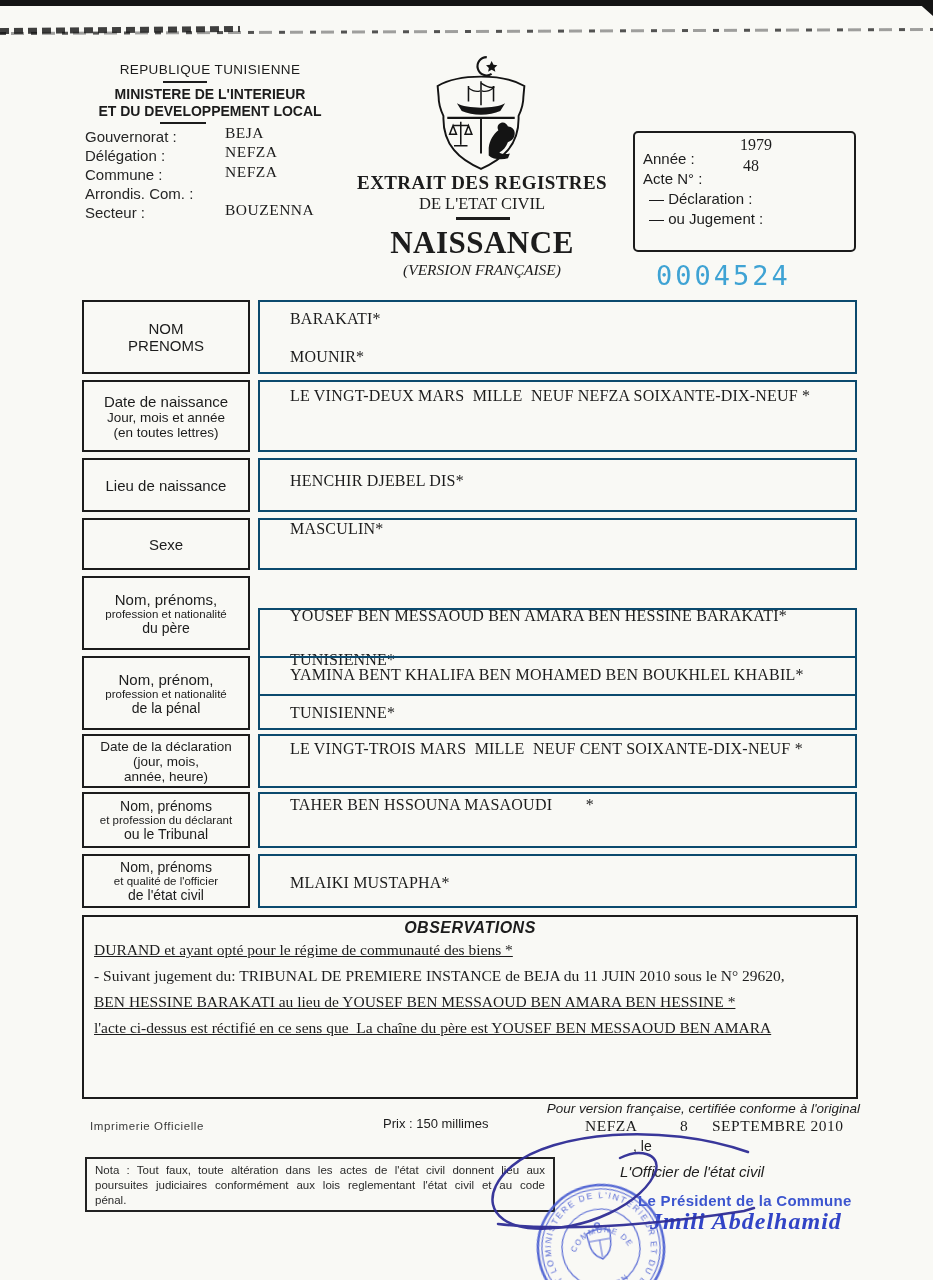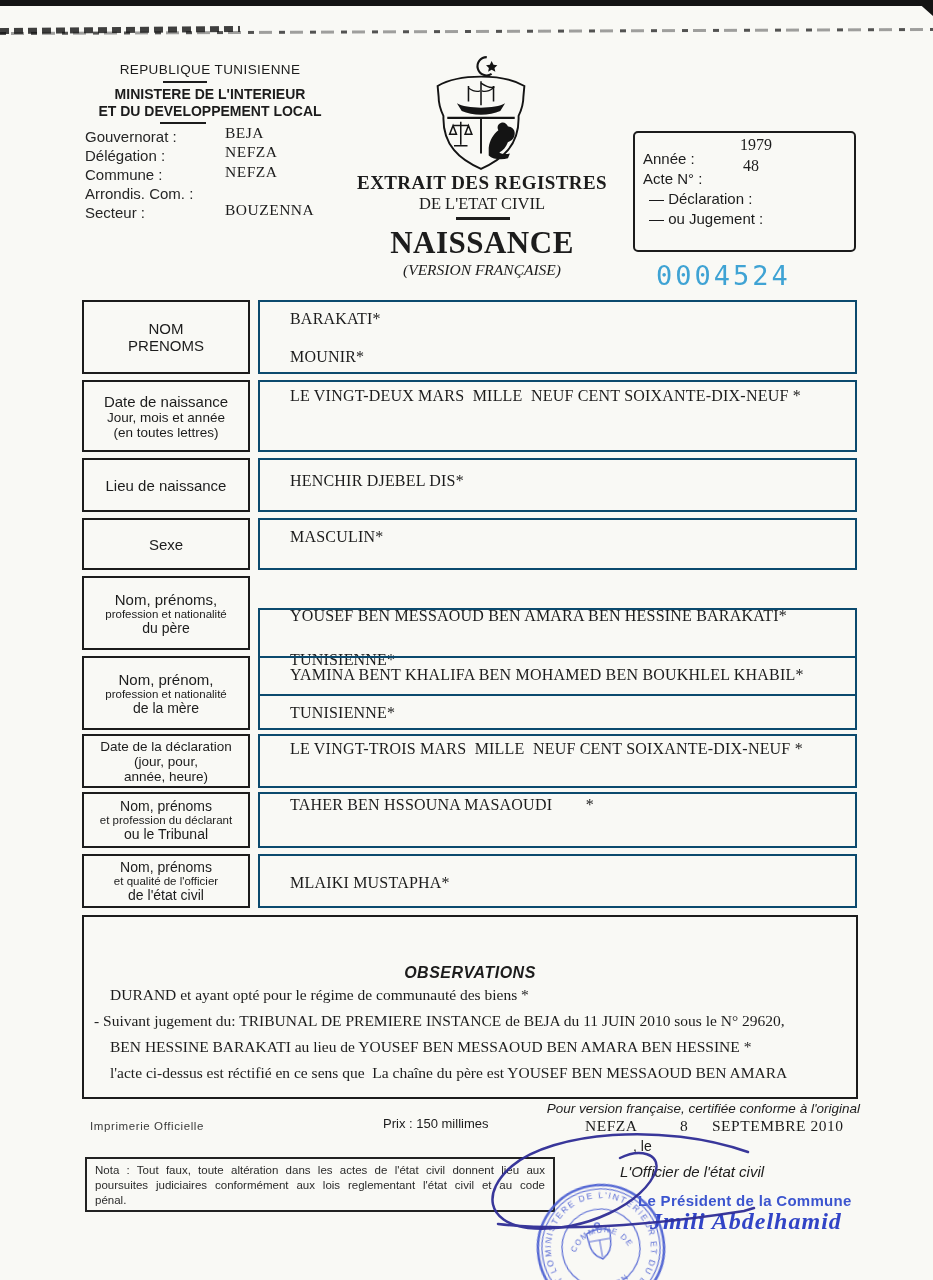--- a/index.html
+++ b/index.html
@@ -41,23 +41,23 @@
   
   .rlab{position:absolute;left:82px;width:168px;border:2px solid #1c1c1c;box-sizing:border-box;
         display:flex;flex-direction:column;align-items:center;justify-content:center;text-align:center;}
   .rval{position:absolute;left:258px;width:599px;border:2px solid #0c4a6e;box-sizing:border-box;
         padding-left:30px;}
   .l-main{font-size:15px;} .l-mid{font-size:13.5px;} .l-sm{font-size:11.5px;} .l-14{font-size:14px;}
   .v{font-family:"Liberation Serif",serif;font-size:16px;letter-spacing:.2px;white-space:pre-wrap;}
   
   .obsbox{top:915px;left:82px;width:776px;height:184px;border:2px solid #1c1c1c;box-sizing:border-box;
           padding:2px 10px 0 10px;}
-  .obs-t{text-align:center;font-weight:bold;font-style:italic;font-size:16px;letter-spacing:.5px;margin-top:45px;}
+  .obs-t{text-align:center;font-weight:bold;font-style:italic;font-size:16px;letter-spacing:.5px;}
   .obs-line{font-family:"Liberation Serif",serif;font-size:15.5px;line-height:26px;white-space:pre-wrap;}
-  .obs-cont{margin-left:16px;}
+  .obs-cont{margin-left:0;text-decoration:underline;}
   
   .printer{top:1120px;left:90px;font-size:11.5px;letter-spacing:.6px;color:#3a3a3a;}
   .price{top:1116px;left:383px;font-size:13px;font-weight:500;}
   .certif{top:1101px;left:470px;width:390px;text-align:right;font-style:italic;font-size:13.5px;}
   .place{top:1117px;left:585px;font-family:"Liberation Serif",serif;font-size:15.5px;letter-spacing:.5px;}
   .day{top:1117px;left:680px;font-family:"Liberation Serif",serif;font-size:15.5px;}
   .monyr{top:1117px;left:712px;font-family:"Liberation Serif",serif;font-size:15.5px;letter-spacing:.5px;}
   .le{top:1138px;left:633px;font-size:14px;}
   .officer{top:1163px;left:620px;font-style:italic;font-size:15px;}
   .notabox{top:1157px;left:85px;width:470px;height:55px;border:2px solid #222;box-sizing:border-box;
@@ -138,60 +138,60 @@
     <div class="v" style="margin-top:8px">BARAKATI*</div>
     <div class="v" style="margin-top:20px">MOUNIR*</div>
   </div>
 
   <div class="rlab" style="top:380px;height:72px">
     <span class="l-main">Date de naissance</span>
     <span class="l-mid">Jour, mois et année</span>
     <span class="l-mid">(en toutes lettres)</span>
   </div>
   <div class="rval" style="top:380px;height:72px">
-    <div class="v" style="margin-top:5px">LE VINGT-DEUX MARS  MILLE  NEUF CENT SOIXANTE-DIX-NEUF *</div>
+    <div class="v" style="margin-top:5px">LE VINGT-DEUX MARS  MILLE  NEUF NEFZA SOIXANTE-DIX-NEUF *</div>
   </div>
 
   <div class="rlab" style="top:458px;height:54px">
     <span class="l-main">Lieu de naissance</span>
   </div>
   <div class="rval" style="top:458px;height:54px">
     <div class="v" style="margin-top:12px">HENCHIR DJEBEL DIS*</div>
   </div>
 
   <div class="rlab" style="top:518px;height:52px">
     <span class="l-main">Sexe</span>
   </div>
   <div class="rval" style="top:518px;height:52px">
-    <div class="v" style="margin-top:8px">MASCULIN*</div>
+    <div class="v" style="margin-top:0">MASCULIN*</div>
   </div>
 
   <div class="rlab" style="top:576px;height:74px">
     <span class="l-main">Nom, prénoms,</span>
     <span class="l-sm">profession et  nationalité</span>
     <span class="l-14">du père</span>
   </div>
   <div class="rval" style="top:608px;height:88px">
     <div class="v" style="margin-top:-3px">YOUSEF BEN MESSAOUD BEN AMARA BEN HESSINE BARAKATI*</div>
     <div class="v" style="margin-top:26px">TUNISIENNE*</div>
   </div>
 
   <div class="rlab" style="top:656px;height:74px">
     <span class="l-main">Nom, prénom,</span>
     <span class="l-sm">profession et  nationalité</span>
-    <span class="l-14">de la mère</span>
+    <span class="l-14">de la pénal</span>
   </div>
   <div class="rval" style="top:656px;height:74px">
     <div class="v" style="margin-top:8px">YAMINA BENT KHALIFA BEN MOHAMED BEN BOUKHLEL KHABIL*</div>
     <div class="v" style="margin-top:20px">TUNISIENNE*</div>
   </div>
 
   <div class="rlab" style="top:734px;height:54px">
     <span class="l-mid">Date de la déclaration</span>
-    <span class="l-mid">(jour, pour,</span>
+    <span class="l-mid">(jour, mois,</span>
     <span class="l-mid">année, heure)</span>
   </div>
   <div class="rval" style="top:734px;height:54px">
     <div class="v" style="margin-top:4px">LE VINGT-TROIS MARS  MILLE  NEUF CENT SOIXANTE-DIX-NEUF *</div>
   </div>
 
   <div class="rlab" style="top:792px;height:56px">
     <span class="l-14">Nom, prénoms</span>
     <span class="l-sm">et profession du déclarant</span>
     <span class="l-14">ou le Tribunal</span>

